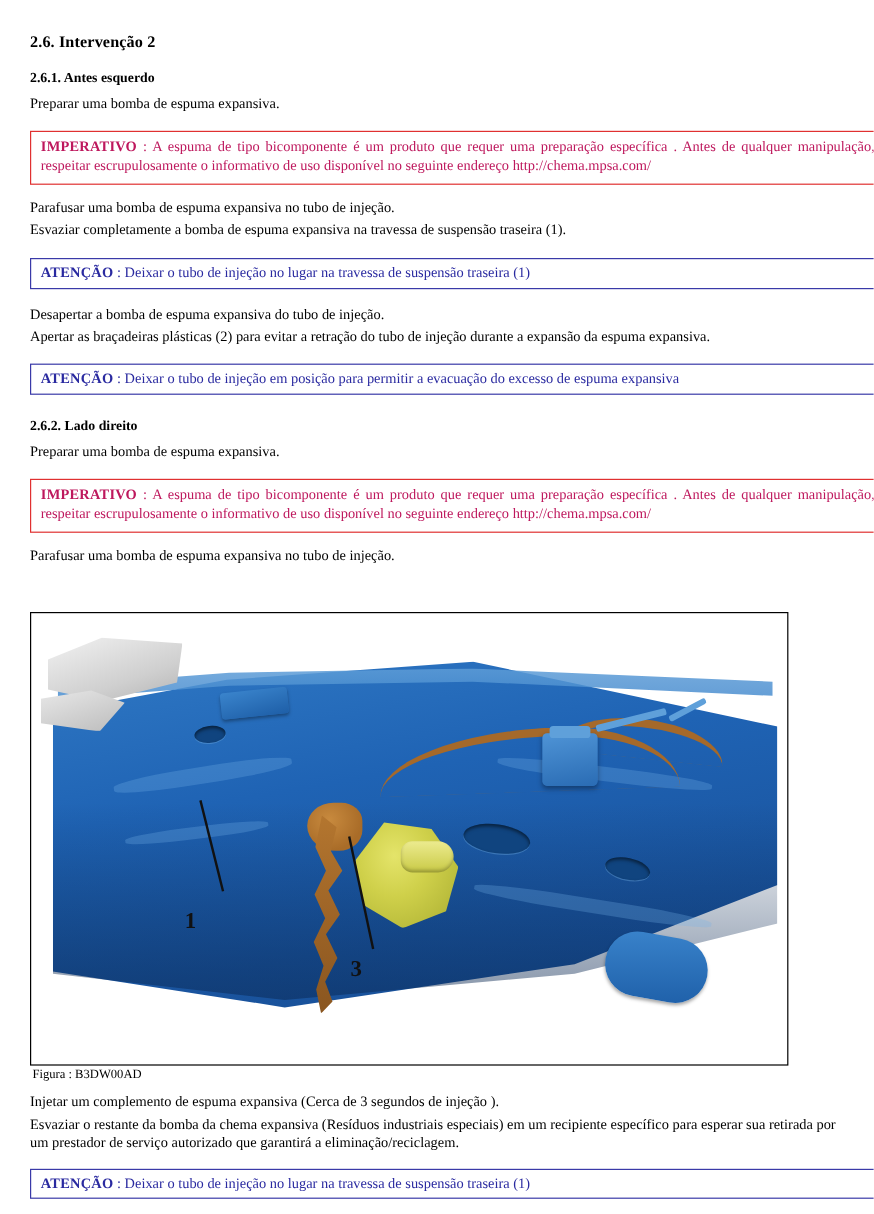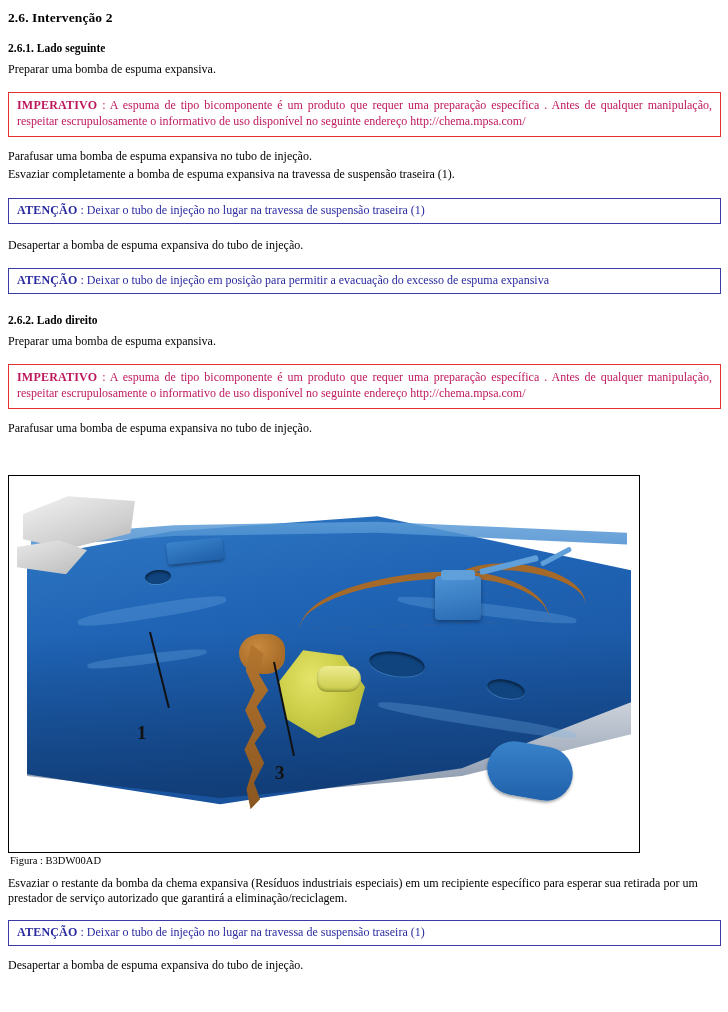--- a/index.html
+++ b/index.html
@@ -11,21 +11,21 @@
     width: 728px;
     height: 1012px;
     font-family: "Liberation Serif", serif;
     color: #000000;
     overflow: hidden;
   }
   .page {
     position: relative;
     width: 728px;
     height: 880px;
-    padding: 0;
+    padding: 17px;
     box-sizing: border-box;
   }
   .inner {
     padding: 6px 8px 0 8px;
   }
   h2.section-title {
     font-size: 13.5px;
     font-weight: bold;
     margin: 4px 0 16px 0;
     letter-spacing: 0.1px;
@@ -244,21 +244,21 @@
   }
 </style>
 </head>
 <body>
 
 <div class="page">
   <div class="inner">
 
     <h2 class="section-title">2.6. Intervenção 2</h2>
 
-    <h3 class="sub-title">2.6.1. Lado seguinte</h3>
+    <h3 class="sub-title">2.6.1. Antes esquerdo</h3>
     <p class="para">Preparar uma bomba de espuma expansiva.</p>
 
     <div class="spacer-12"></div>
 
     <div class="callout callout-imperative">
       <span class="kw">IMPERATIVO</span><span class="callout-text"> : A espuma de tipo bicomponente é um produto que requer uma preparação específica . Antes de qualquer manipulação, respeitar escrupulosamente o informativo de uso disponível no seguinte endereço http://chema.mpsa.com/</span>
     </div>
 
     <div class="spacer-12"></div>
 
@@ -267,20 +267,21 @@
 
     <div class="spacer-12"></div>
 
     <div class="callout callout-attention">
       <span class="kw">ATENÇÃO</span><span class="callout-text"> : Deixar o tubo de injeção no lugar na travessa de suspensão traseira (1)</span>
     </div>
 
     <div class="spacer-14"></div>
 
     <p class="para">Desapertar a bomba de espuma expansiva do tubo de injeção.</p>
+    <p class="para">Apertar as braçadeiras plásticas (2) para evitar a retração do tubo de injeção durante a expansão da espuma expansiva.</p>
 
     <div class="spacer-12"></div>
 
     <div class="callout callout-attention">
       <span class="kw">ATENÇÃO</span><span class="callout-text"> : Deixar o tubo de injeção em posição para permitir a evacuação do excesso de espuma expansiva</span>
     </div>
 
     <div class="spacer-20"></div>
 
     <h3 class="sub-title">2.6.2. Lado direito</h3>
@@ -343,20 +344,21 @@
 
           <div class="leader" style="left:256px; top:178px; width:2px; height:96px; transform:rotate(-12deg); transform-origin: top center;"></div>
           <div class="leader-label" style="left:258px; top:278px;">3</div>
         </div>
       </div>
       <div class="fig-caption">Figura : B3DW00AD</div>
     </div>
 
     <div class="spacer-10"></div>
 
+    <p class="para">Injetar um complemento de espuma expansiva (Cerca de 3 segundos de injeção ).</p>
     <p class="para">Esvaziar o restante da bomba da chema expansiva (Resíduos industriais especiais) em um recipiente específico para esperar sua retirada por um prestador de serviço autorizado que garantirá a eliminação/reciclagem.</p>
 
     <div class="spacer-10"></div>
 
     <div class="callout callout-attention">
       <span class="kw">ATENÇÃO</span><span class="callout-text"> : Deixar o tubo de injeção no lugar na travessa de suspensão traseira (1)</span>
     </div>
 
     <div class="spacer-12"></div>
 

